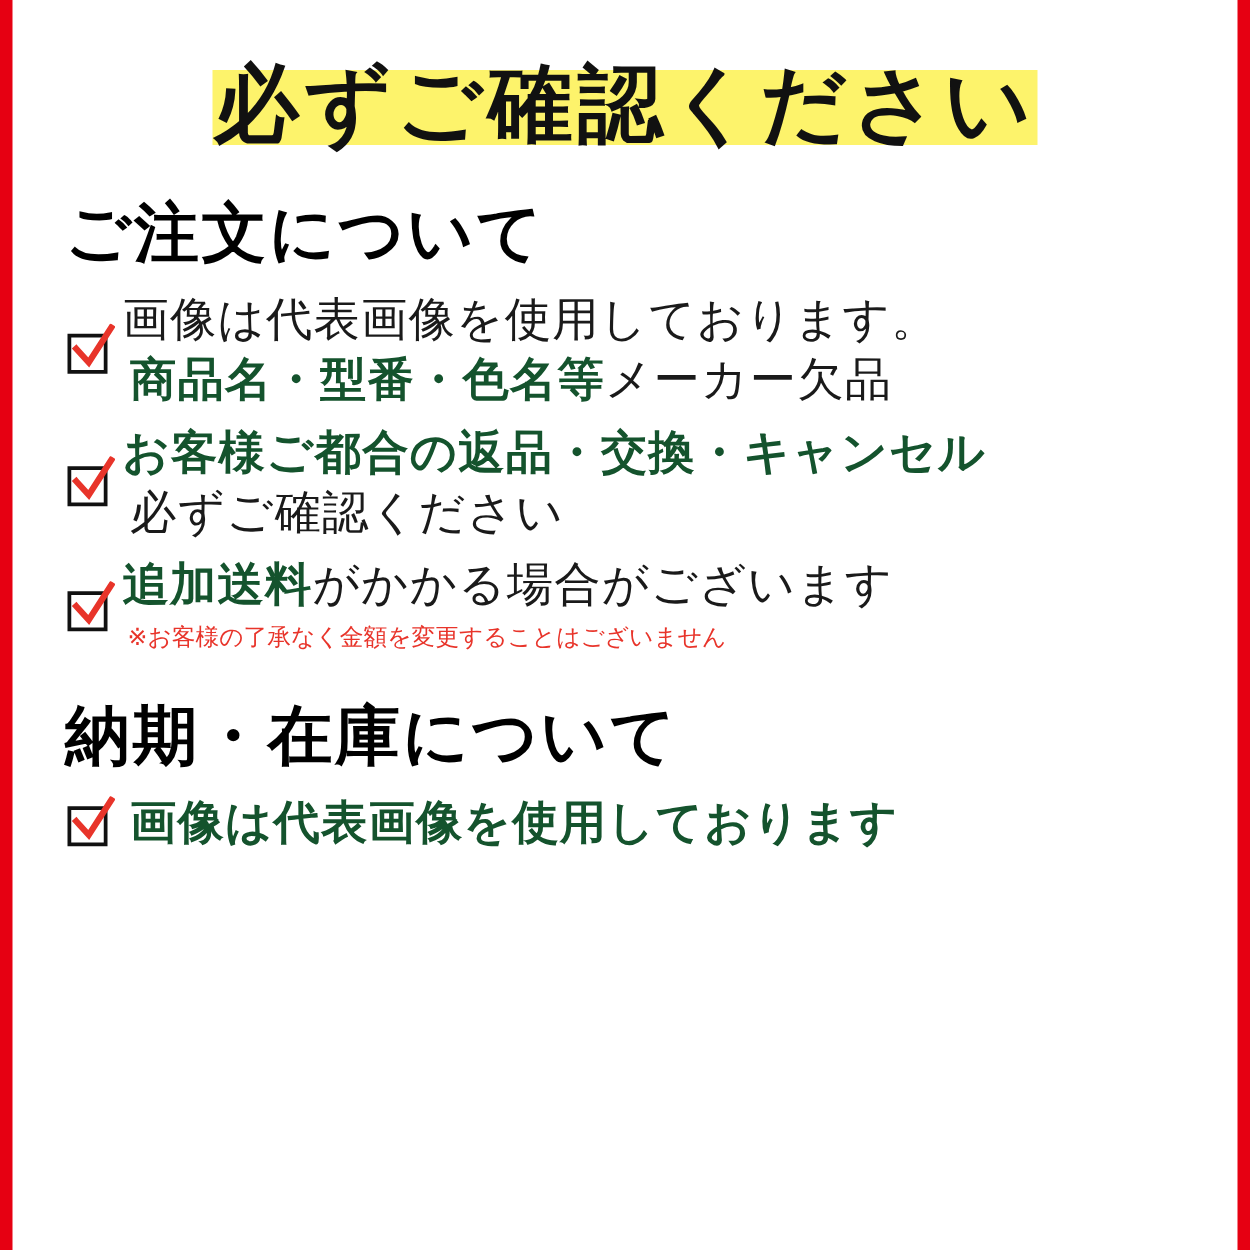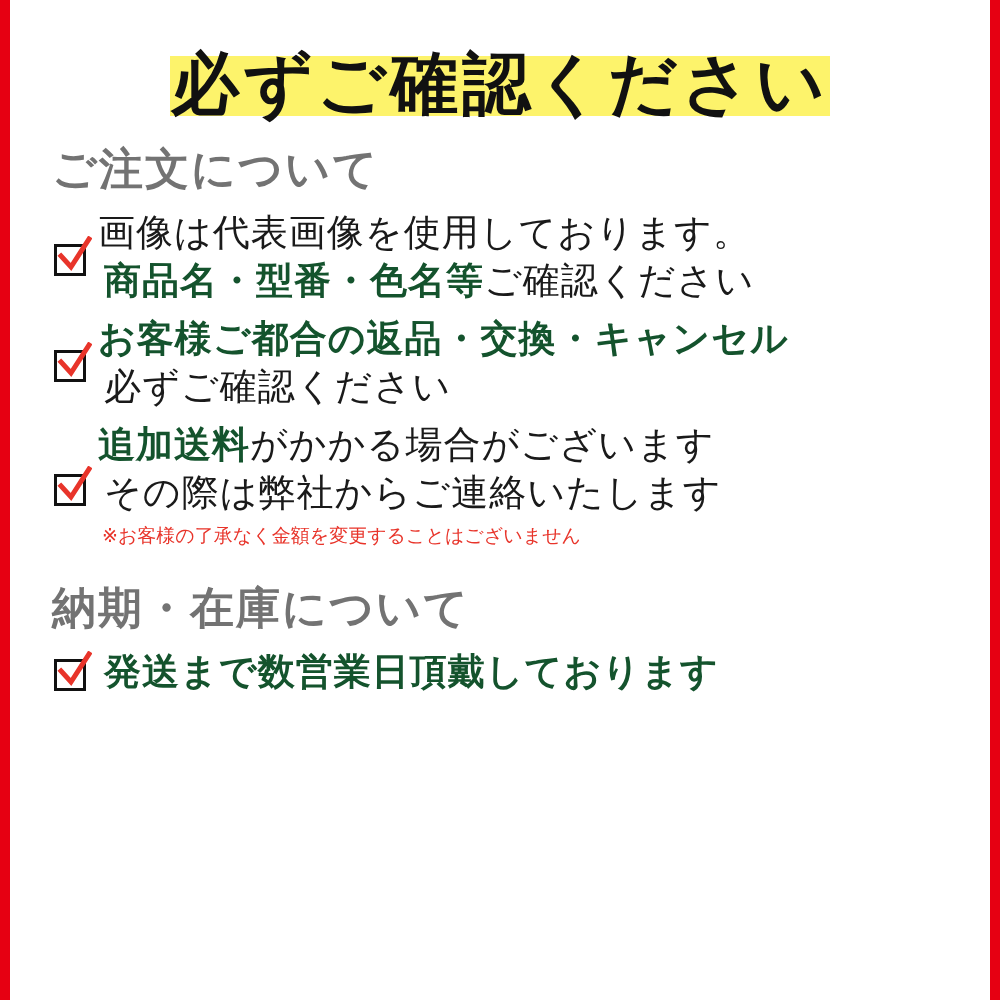--- a/index.html
+++ b/index.html
@@ -60,25 +60,25 @@
     position: relative;
     font-size: 68px;
     font-weight: bold;
     letter-spacing: 4px;
     color: #111111;
     line-height: 100px;
   }
 
   
   .section-head {
-    font-size: 44px;
+    font-size: 52px;
     font-weight: bold;
-    color: #737373;
+    color: #000000;
     letter-spacing: 2px;
-    margin: 6px 0 6px 12px;
+    margin: 18px 0 6px 12px;
   }
   .section-head.second {
     margin-top: 26px;
   }
 
   
   .item {
     display: flex;
     align-items: center;
     margin: 10px 0 10px 12px;
@@ -151,21 +151,21 @@
 
     <div class="item">
       <span class="check">
         <span class="box"></span>
         <svg class="tick" viewBox="0 0 36 40" aria-hidden="true">
             <polyline points="5,20 15,31 33,3" fill="none" stroke="#e8342a" stroke-width="5" stroke-linecap="square"></polyline>
           </svg>
       </span>
       <span class="lines">
         <div class="line">画像は代表画像を使用しております。</div>
-        <div class="line sub"><span class="red">商品名・型番・色名等</span><span>ご確認ください</span></div>
+        <div class="line sub"><span class="red">商品名・型番・色名等</span><span>メーカー欠品</span></div>
       </span>
     </div>
 
     <div class="item">
       <span class="check">
         <span class="box"></span>
         <svg class="tick" viewBox="0 0 36 40" aria-hidden="true">
             <polyline points="5,20 15,31 33,3" fill="none" stroke="#e8342a" stroke-width="5" stroke-linecap="square"></polyline>
           </svg>
       </span>
@@ -177,34 +177,33 @@
 
     <div class="item">
       <span class="check">
         <span class="box"></span>
         <svg class="tick" viewBox="0 0 36 40" aria-hidden="true">
             <polyline points="5,20 15,31 33,3" fill="none" stroke="#e8342a" stroke-width="5" stroke-linecap="square"></polyline>
           </svg>
       </span>
       <span class="lines">
         <div class="line"><span class="red">追加送料</span><span>がかかる場合がございます</span></div>
-        <div class="line sub">その際は弊社からご連絡いたします</div>
         <div class="note">※お客様の了承なく金額を変更することはございません</div>
       </span>
     </div>
 
     <div class="section-head second">納期・在庫について</div>
 
     <div class="item">
       <span class="check">
         <span class="box"></span>
         <svg class="tick" viewBox="0 0 36 40" aria-hidden="true">
             <polyline points="5,20 15,31 33,3" fill="none" stroke="#e8342a" stroke-width="5" stroke-linecap="square"></polyline>
           </svg>
       </span>
       <span class="lines">
-        <div class="line sub red">発送まで数営業日頂戴しております</div>
+        <div class="line sub red">画像は代表画像を使用しております</div>
       </span>
     </div>
 
 
   </div>
 </div>
 
 </body></html>

